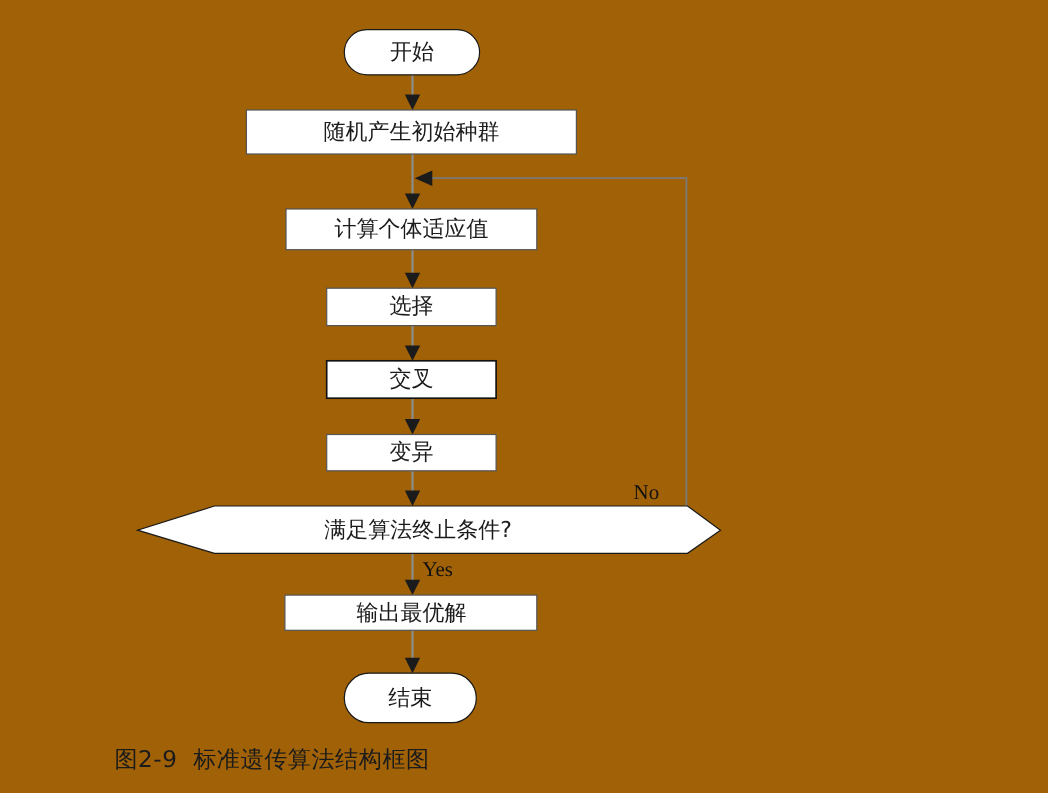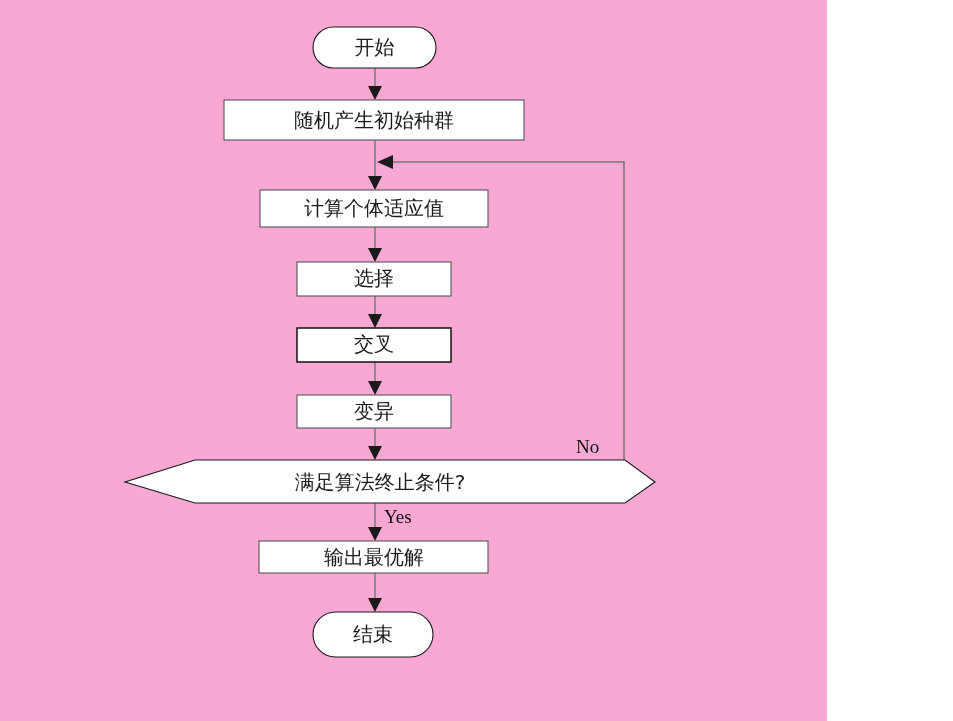--- a/index.html
+++ b/index.html
@@ -10,23 +10,23 @@
   }
   body {
     width: 953px;
     height: 721px;
     font-family: "Liberation Serif", "DejaVu Serif", serif;
     color: #000000;
     overflow: hidden;
   }
   #figure-root {
     position: relative;
-    width: 827px;
+    width: 953px;
     height: 721px;
-    background: #f9a8d4;
+    background: #a16207;
   }
   svg#flowchart {
     position: absolute;
     left: 0;
     top: 0;
     width: 953px;
     height: 721px;
     display: block;
   }
   .node-shape {
@@ -175,13 +175,14 @@
 
     <g>
       <rect class="node-shape" x="313" y="612" width="120" height="45" rx="22.5" ry="22.5"></rect>
       <text class="node-label" x="373" y="635">结束</text>
     </g>
 
     <text class="branch-label" x="576" y="449" text-anchor="start">No</text>
     <text class="branch-label" x="384" y="519" text-anchor="start">Yes</text>
   </svg>
 
+  <div class="caption-text">图2-9  标准遗传算法结构框图</div>
 </div>
 
 </body></html>

